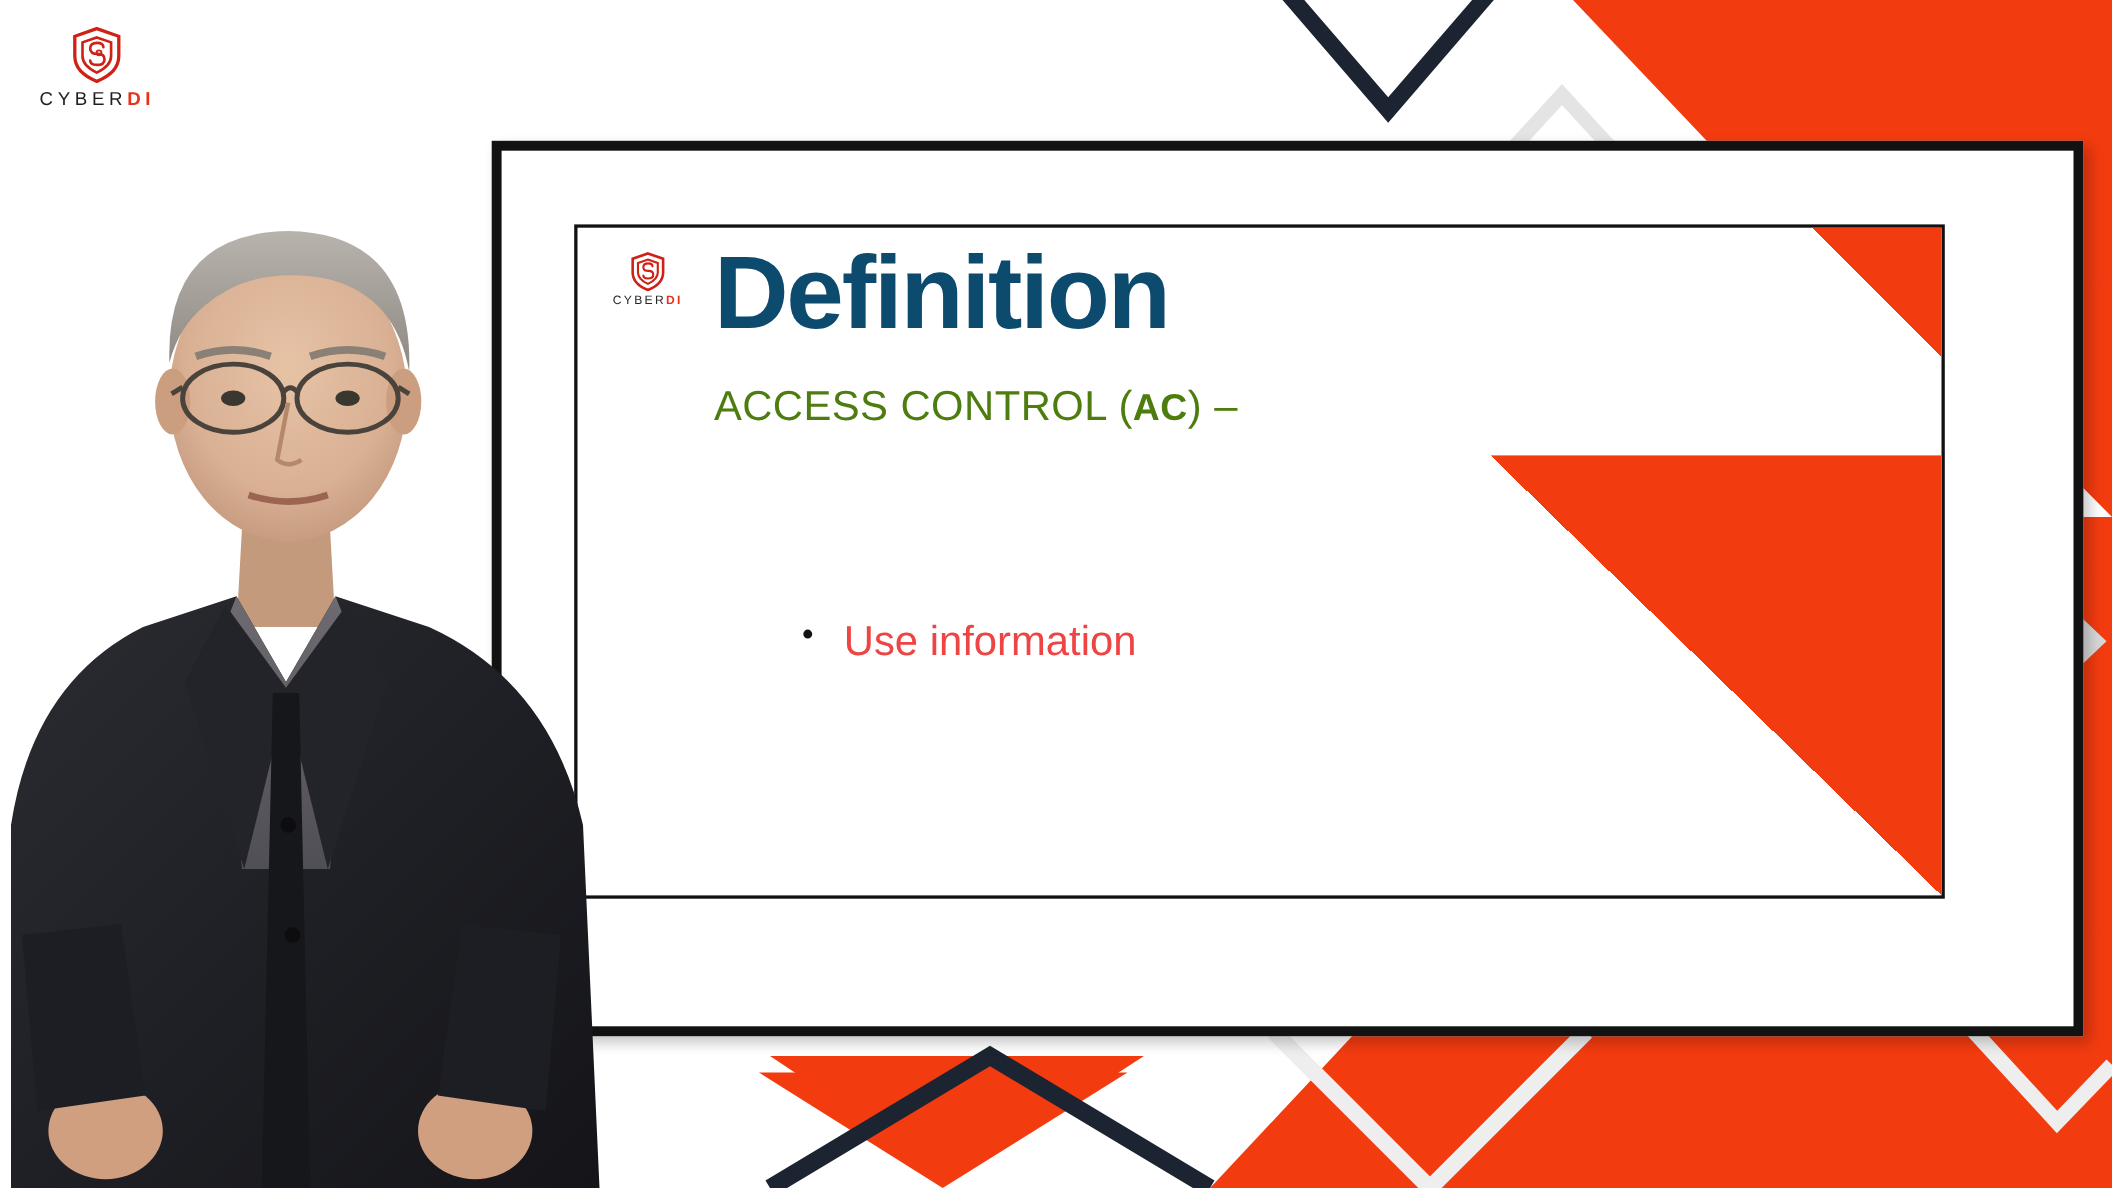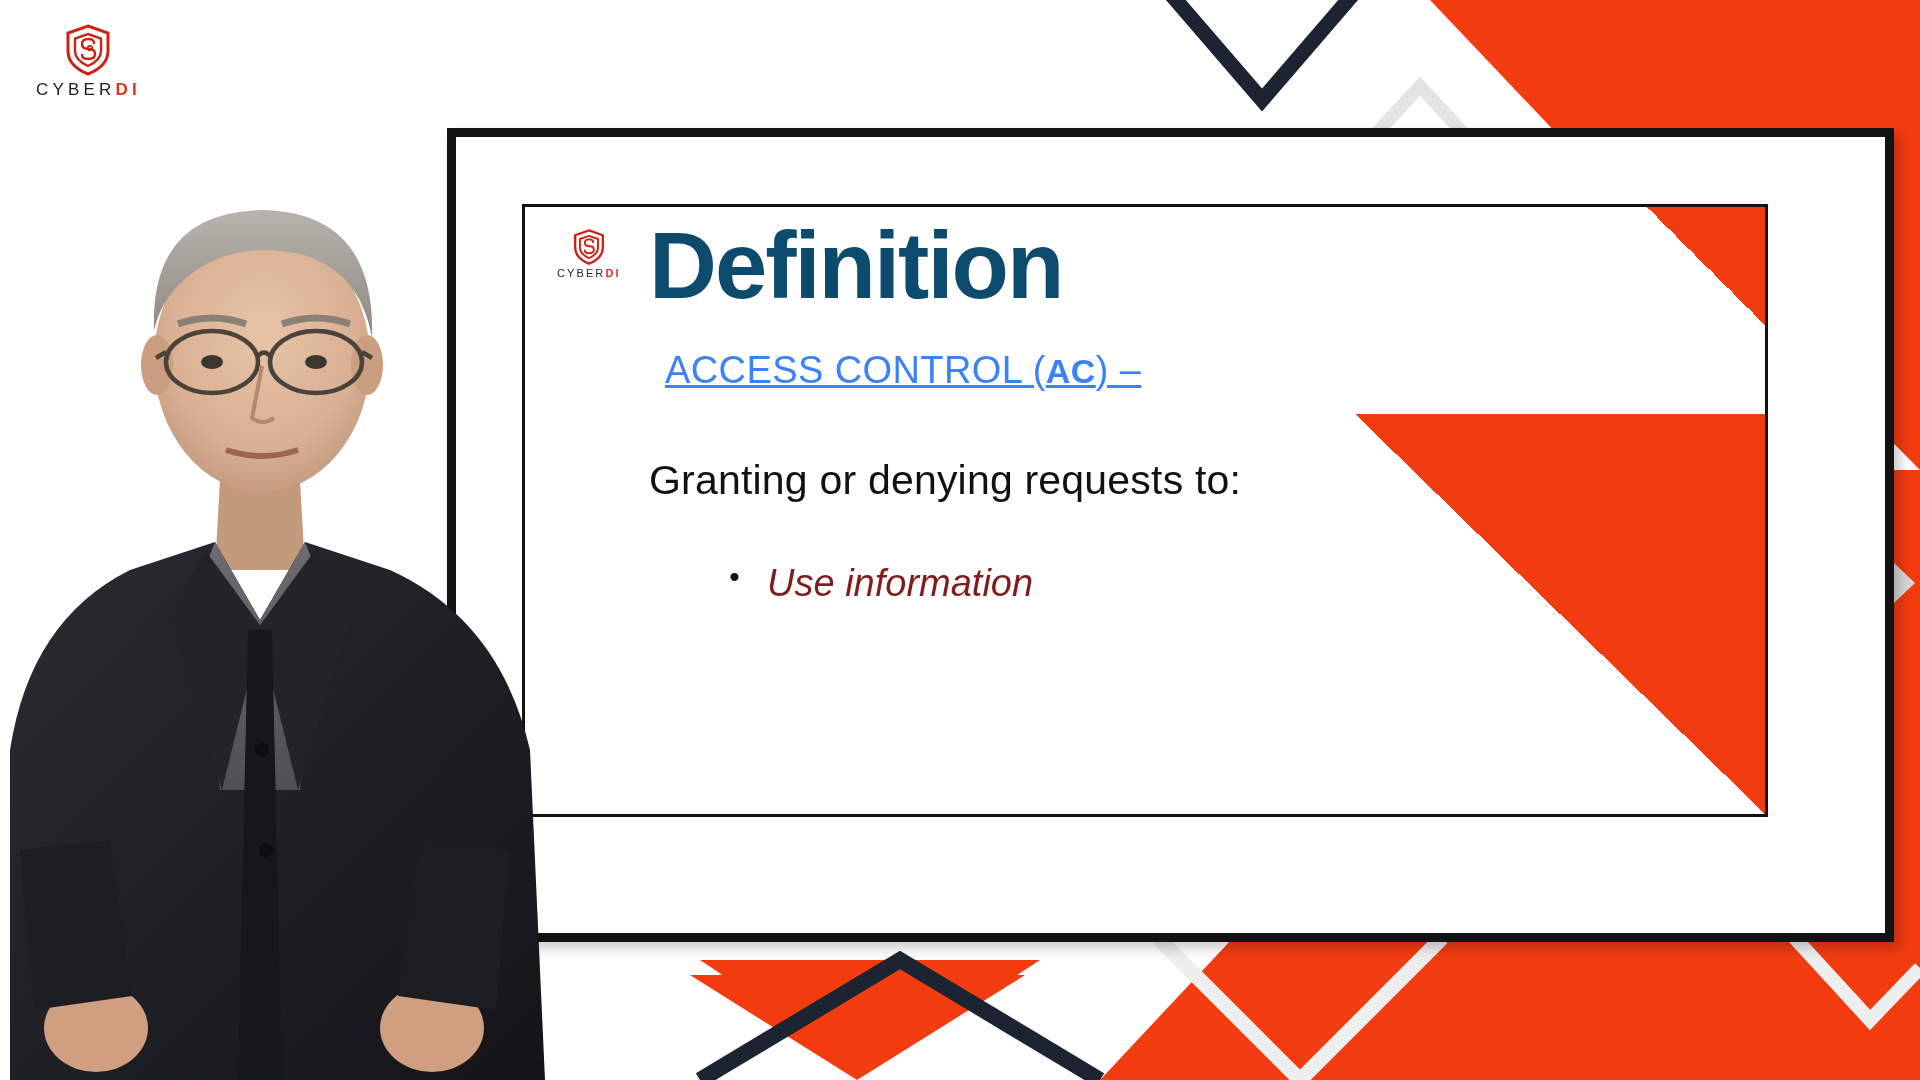--- a/index.html
+++ b/index.html
@@ -63,39 +63,38 @@
   }
   #slide-logo .logo-word .accent { color:#e8301a; font-weight:700; }
 
   #slide-title {
     position:absolute; left:124px; top:6px;
     font-size:94px; font-weight:800; letter-spacing:-2px;
     color:#0c4a6e; line-height:1.12;
   }
 
   #subtitle-line {
-    position:absolute; left:140px; top:142px;
-    font-size:38px; color:#3b82f6; letter-spacing:.4px; white-space:nowrap;text-decoration:underline;
+    position:absolute; left:124px; top:142px;
+    font-size:38px; color:#4d7c0f; letter-spacing:.4px; white-space:nowrap;
   }
   #subtitle-line .abbr { font-weight:800; font-size:34px; }
 
   #lead-line {
     position:absolute; left:124px; top:250px;
     font-size:41px; color:#111; letter-spacing:.2px; white-space:nowrap;
   }
 
   #bullet-list {
     position:absolute; left:196px; top:353px;
     width:760px; list-style:none;
   }
   #bullet-list li {
     position:relative; padding-left:46px;
-    font-size:38px; line-height:1.25; color:#7f1d1d;
+    font-size:38px; line-height:1.25; color:#ef4444;
     margin-bottom:6px;
-    font-style:italic;
   }
   #bullet-list li::before {
     content:"\2022"; position:absolute; left:8px; top:-2px;
     font-size:30px; color:#111;
   }
 
   
   #presenter { position:absolute; left:0px; bottom:0; z-index:30; width:640px; height:930px; }
 </style>
 </head>
@@ -149,21 +148,20 @@
           <path d="M24 10 L37 14.5 L37 27 Q37 36 24 42 Q11 36 11 27 L11 14.5 Z" fill="none" stroke="#cf2216" stroke-width="2.8"></path>
           <path d="M30 19 Q30 15 24.5 15 Q18 15 18 20 Q18 25 25 25 Q31 25 31 30 Q31 35 24 35 Q18 35 18 31" fill="none" stroke="#cf2216" stroke-width="2.8" stroke-linecap="round"></path>
         </svg>
         <div class="logo-word"><span>CYBER</span><span class="accent">DI</span></div>
       </div>
 
       <h1 id="slide-title">Definition</h1>
 
       <div id="subtitle-line"><span>ACCESS CONTROL (</span><span class="abbr">AC</span><span>) –</span></div>
 
-      <div id="lead-line">Granting or denying requests to:</div>
 
       <ul id="bullet-list">
         <li>Use information</li>
       </ul>
 
     </div>
   </div>
 </div>
 
 <svg id="presenter" viewBox="0 0 640 930">

